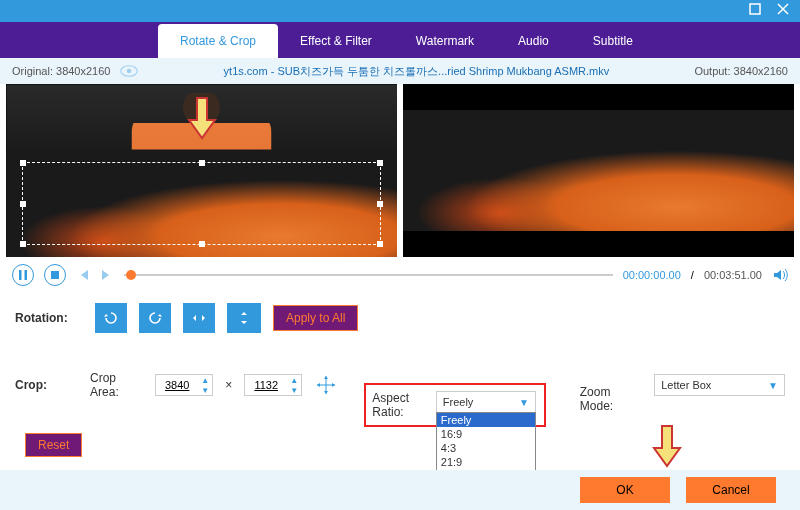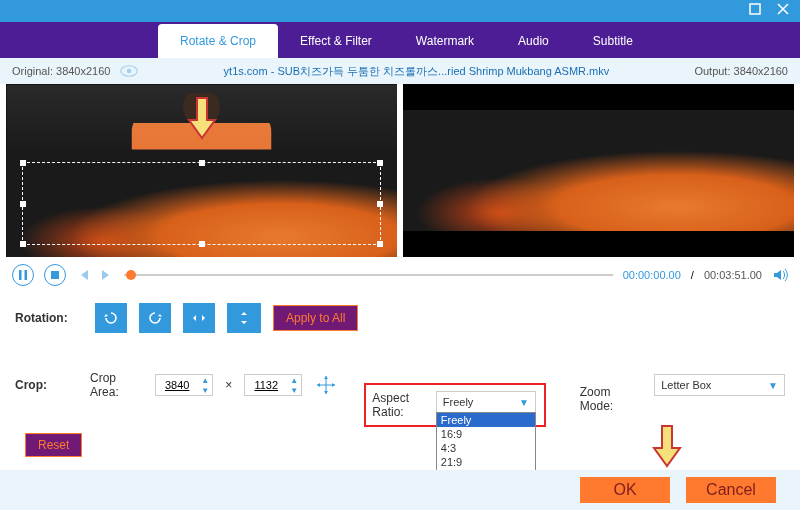--- a/index.html
+++ b/index.html
@@ -46,21 +46,21 @@
 .center-icon{width:26px;height:26px;display:flex;align-items:center;justify-content:center;}
 .select { border:1px solid #ccc; height:22px; display:flex; align-items:center; justify-content:space-between; padding:0 6px; font-size:11px; cursor:pointer; background:#fff;}
 .select .caret{color:#3399dd; font-size:10px;}
 .aspect-group{position:relative; display:inline-block;}
 .red-box{border:2px solid #e22; padding:6px 8px 6px 6px; display:flex; align-items:flex-start; gap:5px; position:relative;margin-top:40px;}
 .dropdown { position:absolute; top:100%; left:0; right:0; margin-top:-1px; border:1px solid #888; background:#fff; }
 .dropdown .opt{padding:1px 4px; font-size:11px; cursor:pointer;}
 .dropdown .opt.sel{background:#2a6acc;color:#fff;}
 .reset-row{margin-top:-4px;}
 .footer{position:absolute;bottom:0;left:0;right:0;height:40px;background:#e9f4fb;display:flex;align-items:center;justify-content:flex-end;padding-right:24px;gap:16px;}
-.action-btn{width:90px;height:26px;background:#ff7a2e;color:#7f1d1d;border:none;font-size:16px;cursor:pointer;}
+.action-btn{width:90px;height:26px;background:#ff7a2e;color:#000000;border:none;font-size:12px;cursor:pointer;}
 .yellow-arrow{position:absolute;right:118px;bottom:42px;}
 </style>
 </head>
 <body>
 
 <div class="titlebar">
   <span><svg viewBox="0 0 14 14">
         <rect x="2" y="2" width="10" height="10" fill="none" stroke="#fff" stroke-width="1.5"></rect>
       </svg></span>
   <span><svg viewBox="0 0 14 14">

